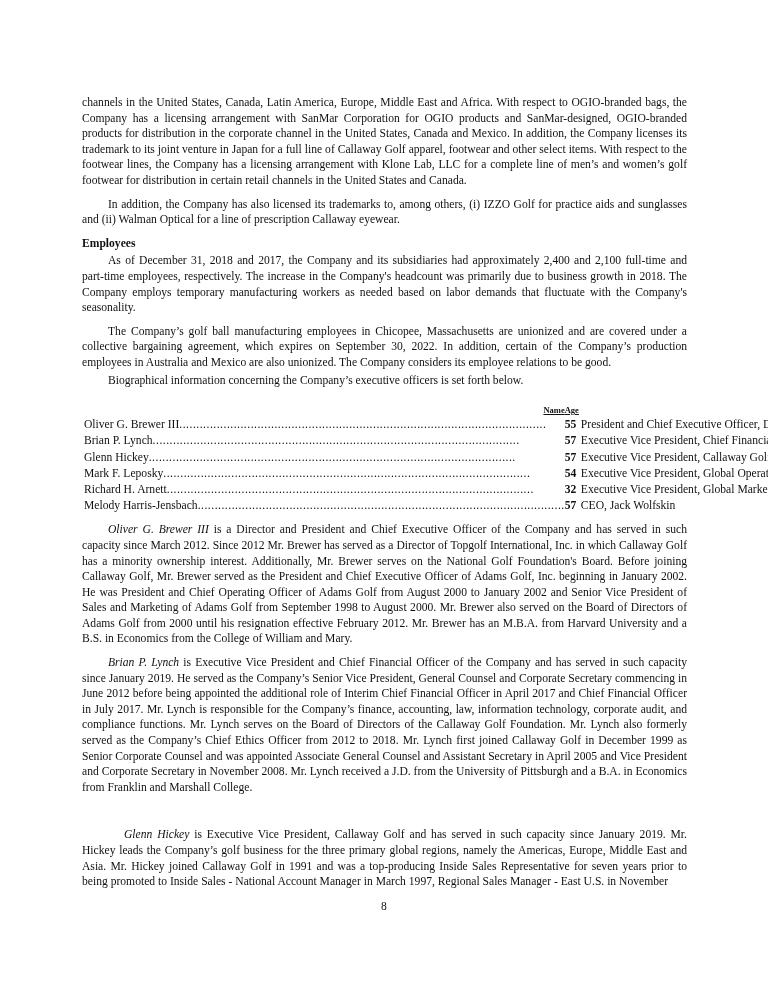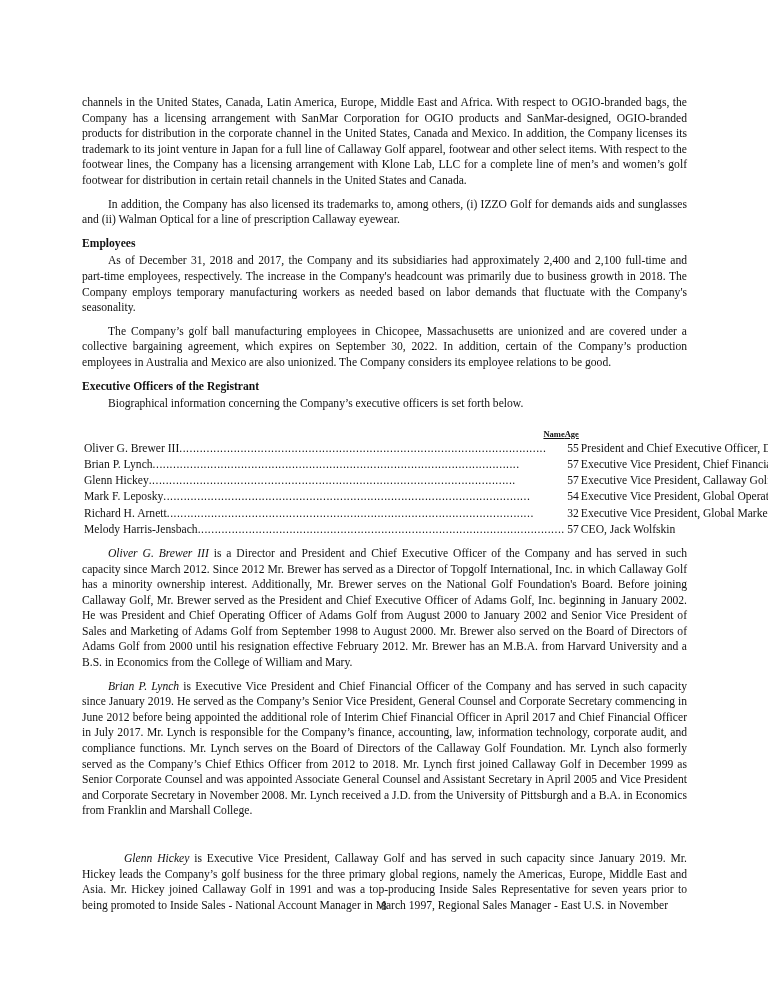--- a/index.html
+++ b/index.html
@@ -16,40 +16,39 @@
   .intro { margin-top: 2px; padding-left: 26px; text-align: left; }
   table.officers { border-collapse: collapse; margin-top: 16px; margin-left: 2px; width: 603px; }
   table.officers th { font-size: 8.5px; font-weight: bold; text-decoration: underline;
                       text-align: right; padding: 0 0 1px 0; line-height: 12px; }
   table.officers td { padding: 0; line-height: 16.2px; vertical-align: top; white-space: nowrap; }
   .col-name { width: 225px; }
   .col-age { width: 38px; text-align: center !important; }
   .name-cell { display: flex; }
   .name-cell .dots { flex: 1; overflow: hidden; white-space: nowrap; letter-spacing: 0.5px; }
   .name-cell .dots::after { content: "............................................................................................................"; }
-  .age-cell { text-align: right; }
+  .age-cell { text-align: left; font-weight: bold; }
   .pos-cell { padding-left: 2px !important; }
   em { font-style: italic; }
   .page-number { position: absolute; left: 0; width: 768px; top: 900px; text-align: center;
                  font-size: 11.6px; font-family: "Liberation Serif", serif; }
 </style>
 </head>
 <body>
 
 <div class="page">
   <p>channels in the United States, Canada, Latin America, Europe, Middle East and Africa.  With respect to OGIO-branded bags, the Company has a licensing arrangement with SanMar Corporation for OGIO products and SanMar-designed, OGIO-branded products for distribution in the corporate channel in the United States, Canada and Mexico. In addition, the Company licenses its trademark to its joint venture in Japan for a full line of Callaway Golf apparel, footwear and other select items. With respect to the footwear lines, the Company has a licensing arrangement with Klone Lab, LLC for a complete line of men’s and women’s golf footwear for distribution in certain retail channels in the United States and Canada.</p>
 
-  <p class="indent gap">In addition, the Company has also licensed its trademarks to, among others, (i) IZZO Golf for demands aids and sunglasses and (ii) Walman Optical for a line of prescription Callaway eyewear.</p>
+  <p class="indent gap">In addition, the Company has also licensed its trademarks to, among others, (i) IZZO Golf for practice aids and sunglasses and (ii) Walman Optical for a line of prescription Callaway eyewear.</p>
 
   <h3 class="gap">Employees</h3>
   <p class="indent">As of December 31, 2018 and 2017, the Company and its subsidiaries had approximately 2,400 and 2,100 full-time and part-time employees, respectively. The increase in the Company's headcount was primarily due to business growth in 2018. The Company employs temporary manufacturing workers as needed based on labor demands that fluctuate with the Company's seasonality.</p>
 
   <p class="indent gap">The Company’s golf ball manufacturing employees in Chicopee, Massachusetts are unionized and are covered under a collective bargaining agreement, which expires on September 30, 2022. In addition, certain of the Company’s production employees in Australia and Mexico are also unionized. The Company considers its employee relations to be good.</p>
 
-  <h3 class="gap">Executive Officers of the Registrant</h3>
   <p class="intro">Biographical information concerning the Company’s executive officers is set forth below.</p>
 
   <table class="officers">
     <thead>
       <tr>
         <th class="col-name">Name</th>
         <th class="col-age" style="text-align:center;">Age</th>
         <th style="padding-left:2px;">Position(s) Held</th>
       </tr>
     </thead>

